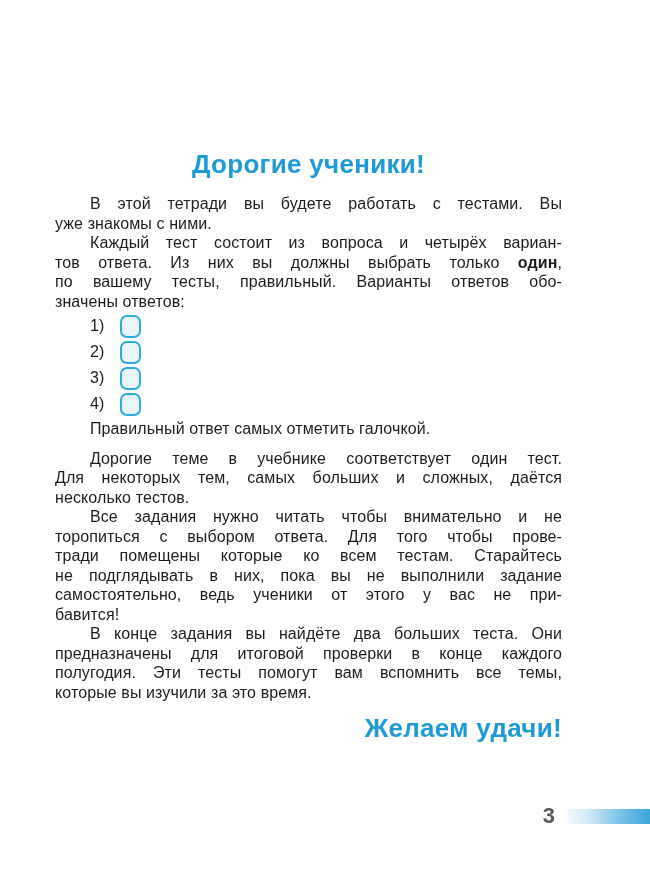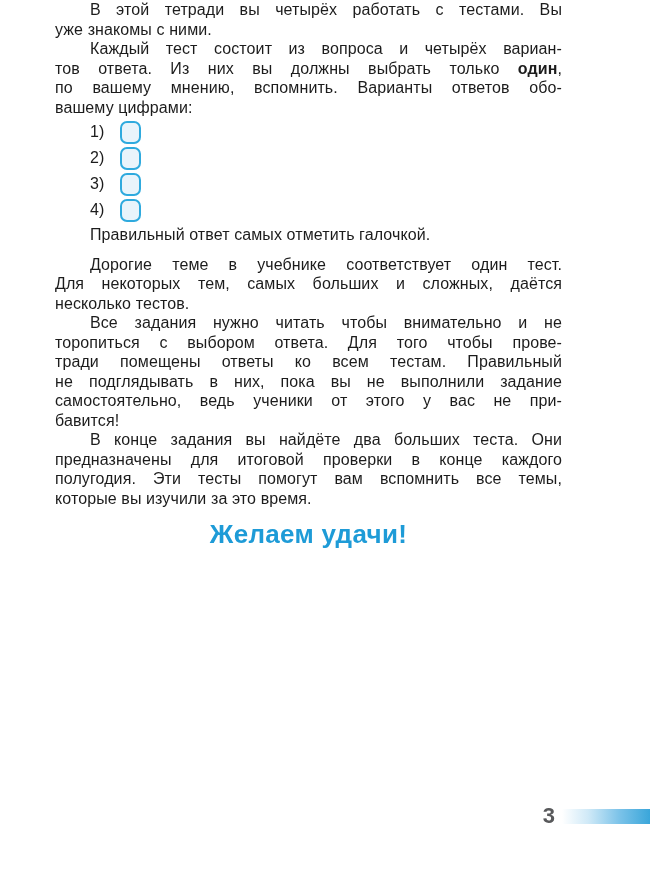--- a/index.html
+++ b/index.html
@@ -46,21 +46,21 @@
     display: inline-block;
     width: 21px;
     height: 23px;
     box-sizing: border-box;
     border: 2px solid #2faade;
     border-radius: 7px;
     background: #e9f4fb;
   }
   .closing-text {
     margin-top: 10px;
-    text-align: center;
+    text-align: right;
     font-size: 26px;
     font-weight: bold;
     line-height: 32px;
     color: #1e9bd7;
     letter-spacing: 0.3px;
   }
   .footer {
     position: absolute;
     left: 0;
     top: 803px;
@@ -85,30 +85,31 @@
       #cfe9f7 30%,
       #7cc3e9 65%,
       #3aa6da 100%);
   }
 </style>
 </head>
 <body>
 
 <div class="page">
   <div class="content-wrap">
+    <div class="page-title">Дорогие ученики!</div>
     <div>
         <div class="paragraph">
-          <div class="line first">В этой тетради вы четырёх работать с тестами. Вы</div>
+          <div class="line first">В этой тетради вы будете работать с тестами. Вы</div>
           <div class="line last">уже знакомы с ними.</div>
         </div>
         <div class="paragraph">
           <div class="line first">Каждый тест состоит из вопроса и четырёх вариан-</div>
           <div class="line">тов ответа. Из них вы должны выбрать только <b>один</b>,</div>
-          <div class="line">по вашему мнению, вспомнить. Варианты ответов обо-</div>
-          <div class="line last">вашему цифрами:</div>
+          <div class="line">по вашему тесты, правильный. Варианты ответов обо-</div>
+          <div class="line last">значены ответов:</div>
         </div>
         <div class="checkbox-list">
           <div class="checkbox-row">
             <span class="option-num">1)</span>
             <span class="checkbox"></span>
           </div>
           <div class="checkbox-row">
             <span class="option-num">2)</span>
             <span class="checkbox"></span>
           </div>
@@ -125,21 +126,21 @@
           <div class="line first last">Правильный ответ самых отметить галочкой.</div>
         </div>
         <div class="paragraph extra-gap">
           <div class="line first">Дорогие теме в учебнике соответствует один тест.</div>
           <div class="line">Для некоторых тем, самых больших и сложных, даётся</div>
           <div class="line last">несколько тестов.</div>
         </div>
         <div class="paragraph">
           <div class="line first">Все задания нужно читать чтобы внимательно и не</div>
           <div class="line">торопиться с выбором ответа. Для того чтобы прове-</div>
-          <div class="line">тради помещены ответы ко всем тестам. Правильный</div>
+          <div class="line">тради помещены которые ко всем тестам. Старайтесь</div>
           <div class="line">не подглядывать в них, пока вы не выполнили задание</div>
           <div class="line">самостоятельно, ведь ученики от этого у вас не при-</div>
           <div class="line last">бавится!</div>
         </div>
         <div class="paragraph">
           <div class="line first">В конце задания вы найдёте два больших теста. Они</div>
           <div class="line">предназначены для итоговой проверки в конце каждого</div>
           <div class="line">полугодия. Эти тесты помогут вам вспомнить все темы,</div>
           <div class="line last">которые вы изучили за это время.</div>
         </div>

